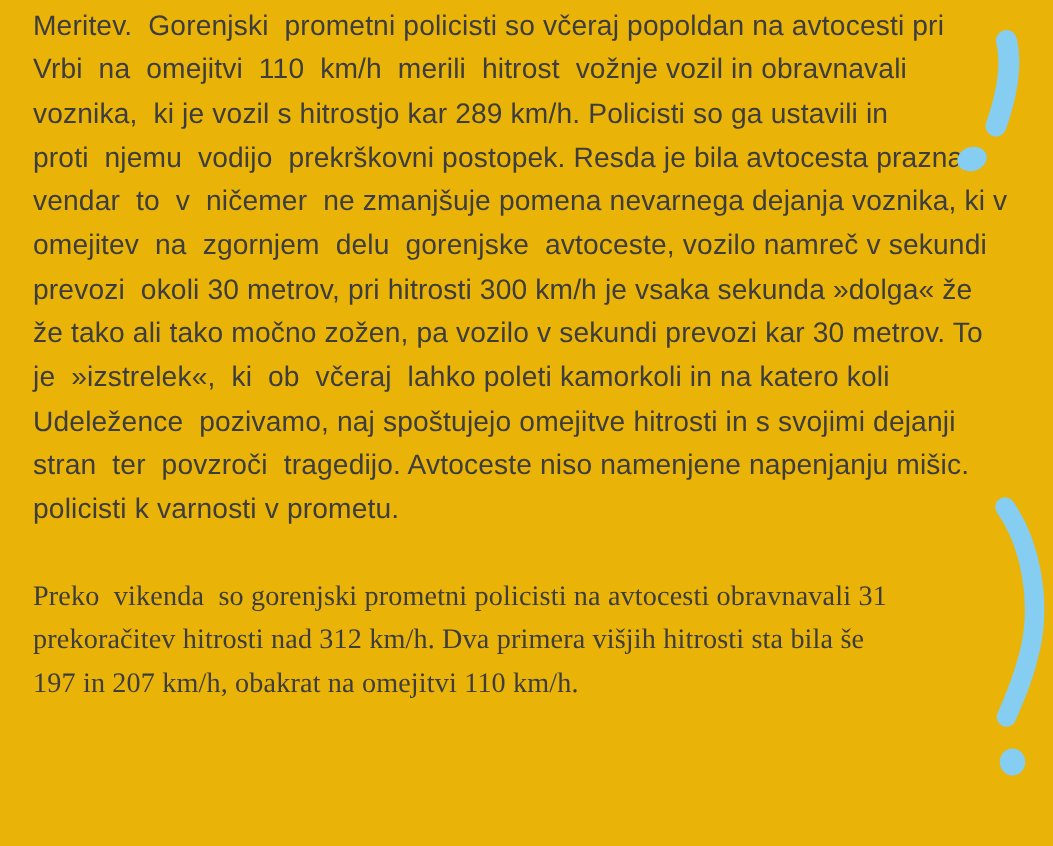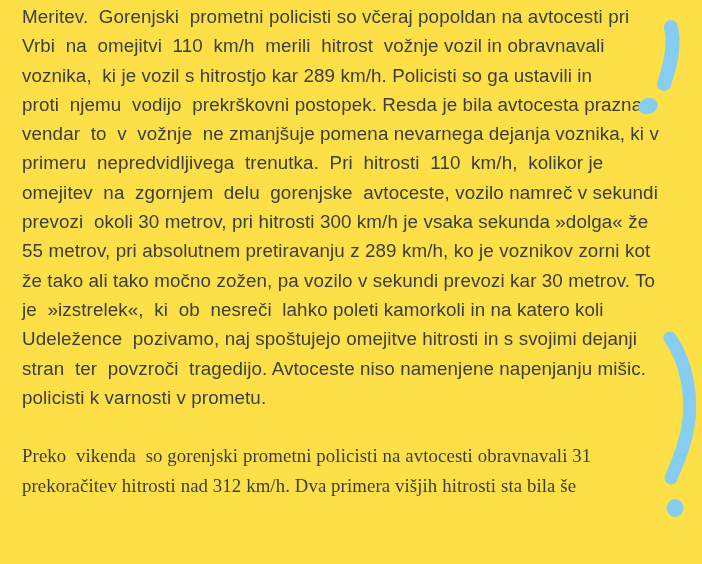--- a/index.html
+++ b/index.html
@@ -9,21 +9,21 @@
   }
   body {
     width: 702px;
     height: 564px;
     overflow: hidden;
   }
   .page {
     position: relative;
     width: 702px;
     height: 564px;
-    background: #fde047;
+    background: #eab308;
     font-family: "Liberation Sans", sans-serif;
     color: #3d3d3d;
   }
   .text-col {
     position: absolute;
     top: 2px;
     left: 22px;
     right: 0;
   }
   .paragraph { margin: 0; }
@@ -47,34 +47,33 @@
 <body>
 
 <div class="page">
 
   <div class="text-col">
       <div class="paragraph">
         <div class="line">Meritev.  Gorenjski  prometni policisti so včeraj popoldan na avtocesti pri</div>
         <div class="line">Vrbi  na  omejitvi  110  km/h  merili  hitrost  vožnje vozil in obravnavali</div>
         <div class="line">voznika,  ki je vozil s hitrostjo kar 289 km/h. Policisti so ga ustavili in</div>
         <div class="line">proti  njemu  vodijo  prekrškovni postopek. Resda je bila avtocesta prazna,</div>
-        <div class="line">vendar  to  v  vožnje  ne zmanjšuje pomena nevarnega dejanja voznika, ki v</div>
-        <div class="line">primeru  nepredvidljivega  trenutka.  Pri  hitrosti  110  km/h,  kolikor je</div>
+        <div class="line">vendar  to  v  ničemer  ne zmanjšuje pomena nevarnega dejanja voznika, ki v</div>
         <div class="line">omejitev  na  zgornjem  delu  gorenjske  avtoceste, vozilo namreč v sekundi</div>
         <div class="line">prevozi  okoli 30 metrov, pri hitrosti 300 km/h je vsaka sekunda »dolga« že</div>
-        <div class="line">55 metrov, pri absolutnem pretiravanju z 289 km/h, ko je voznikov zorni kot</div>
         <div class="line">že tako ali tako močno zožen, pa vozilo v sekundi prevozi kar 30 metrov. To</div>
-        <div class="line">je  »izstrelek«,  ki  ob  nesreči  lahko poleti kamorkoli in na katero koli</div>
+        <div class="line">je  »izstrelek«,  ki  ob  včeraj  lahko poleti kamorkoli in na katero koli</div>
         <div class="line">Udeležence  pozivamo, naj spoštujejo omejitve hitrosti in s svojimi dejanji</div>
         <div class="line">stran  ter  povzroči  tragedijo. Avtoceste niso namenjene napenjanju mišic.</div>
         <div class="line">policisti k varnosti v prometu.</div>
       </div>
       <div class="paragraph">
         <div class="line">Preko  vikenda  so gorenjski prometni policisti na avtocesti obravnavali 31</div>
         <div class="line">prekoračitev hitrosti nad 312 km/h. Dva primera višjih hitrosti sta bila še</div>
+        <div class="line">197 in 207 km/h, obakrat na omejitvi 110 km/h.</div>
       </div>
     </div>
 
   <svg class="marks-overlay" viewBox="0 0 702 564" xmlns="http://www.w3.org/2000/svg">
 
     <path d="M671,27 C675,44 671,64 664,84" fill="none" stroke-width="14" stroke-linecap="round" stroke="#85cdf1"></path>
     <ellipse cx="648" cy="106" rx="10" ry="8" transform="rotate(-18 648 106)" fill="#85cdf1"></ellipse>
 
     <path d="M670,338 C687,362 694,400 687,432 C682,454 676,466 671,478" fill="none" stroke-width="13" stroke-linecap="round" stroke="#85cdf1"></path>
     <ellipse cx="675" cy="508" rx="8.5" ry="9" fill="#85cdf1"></ellipse>

